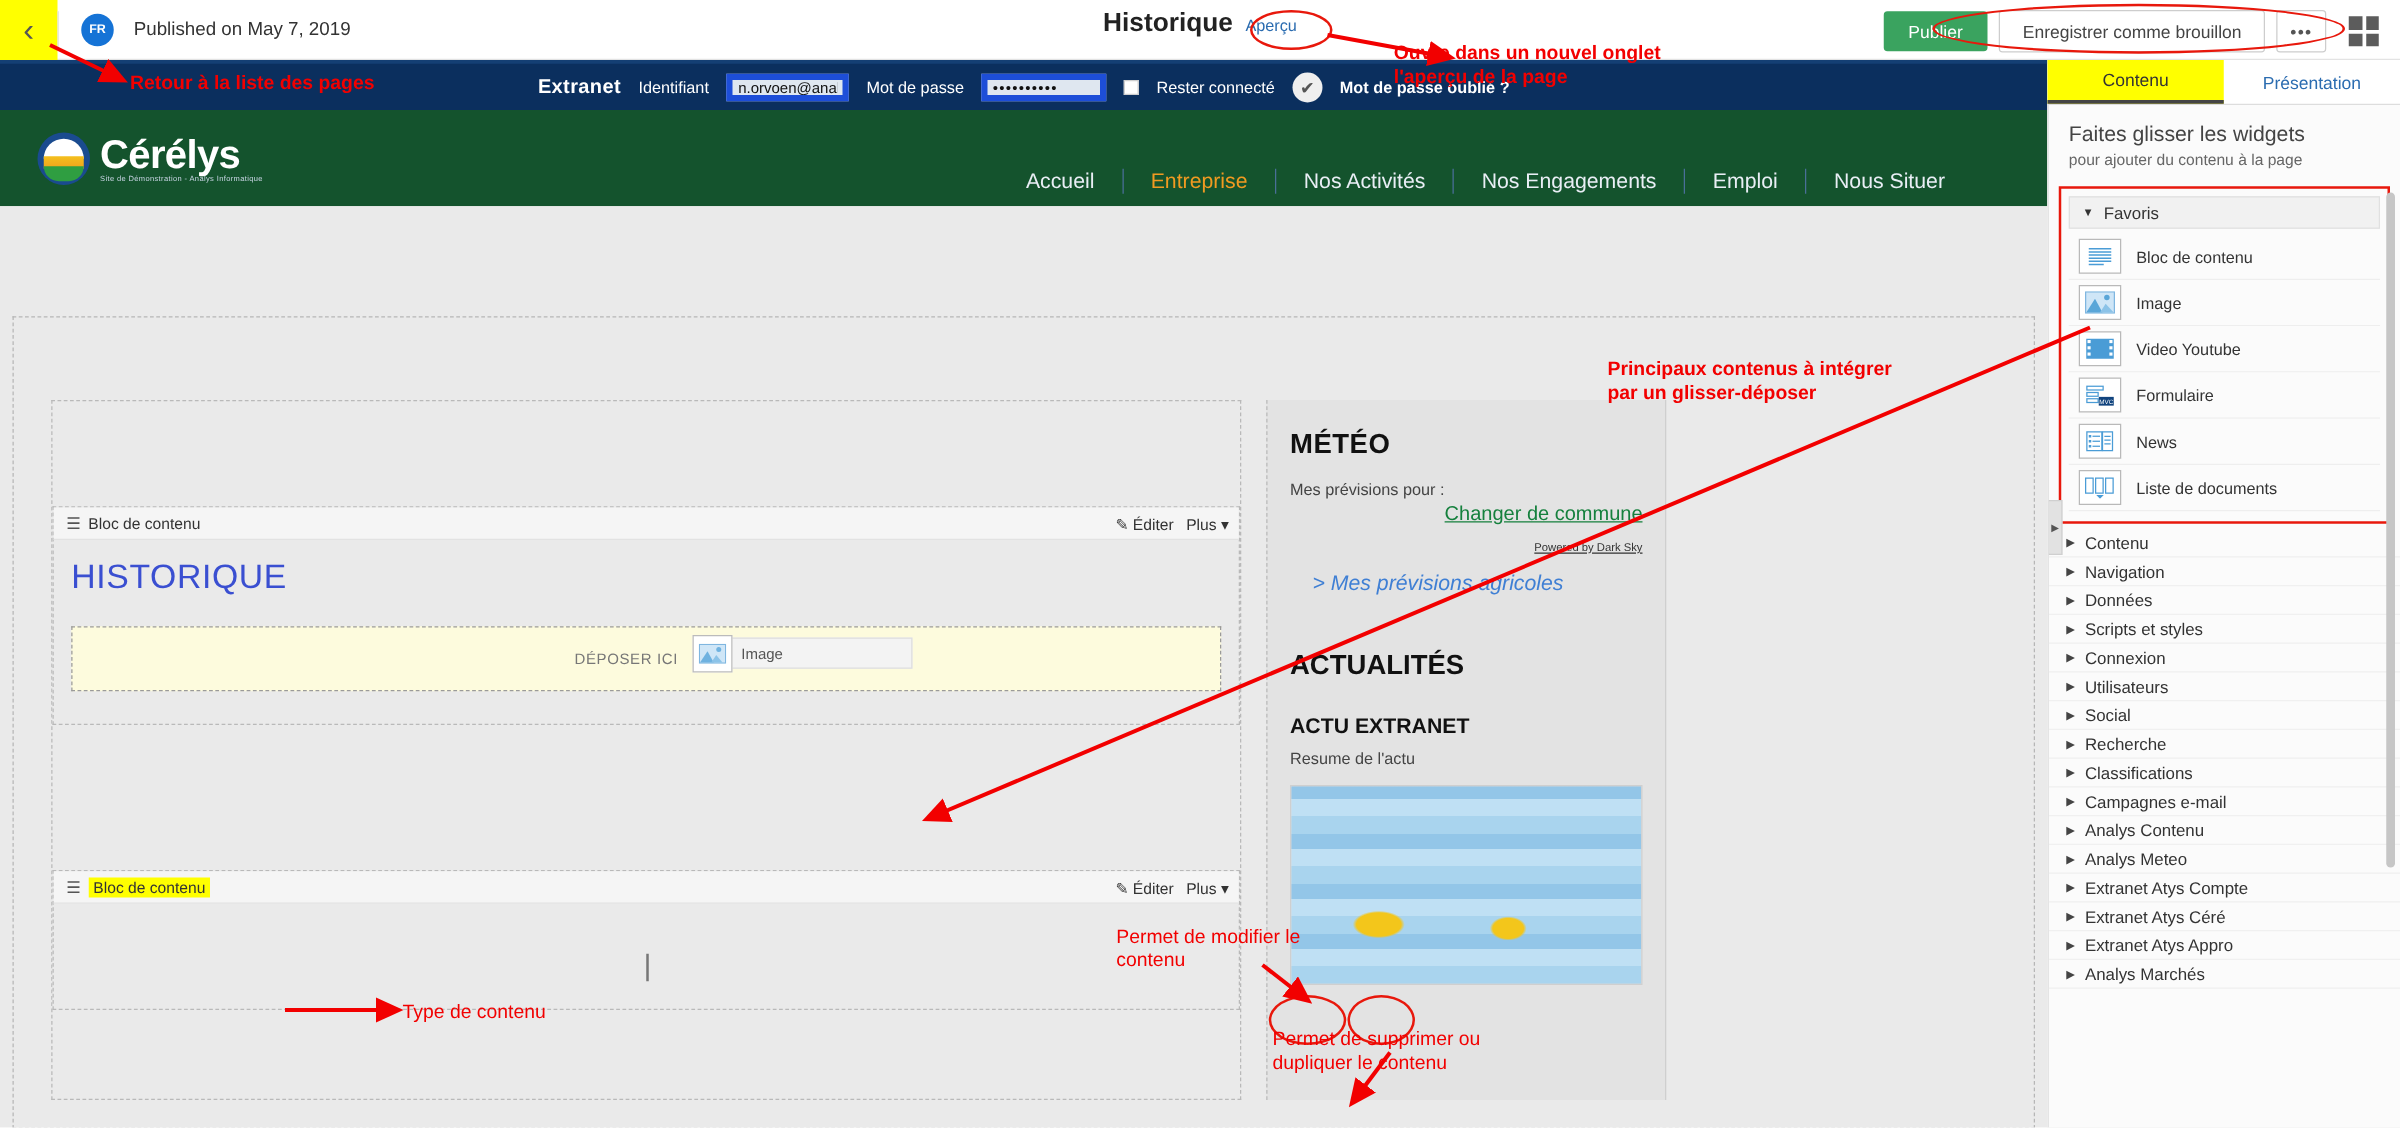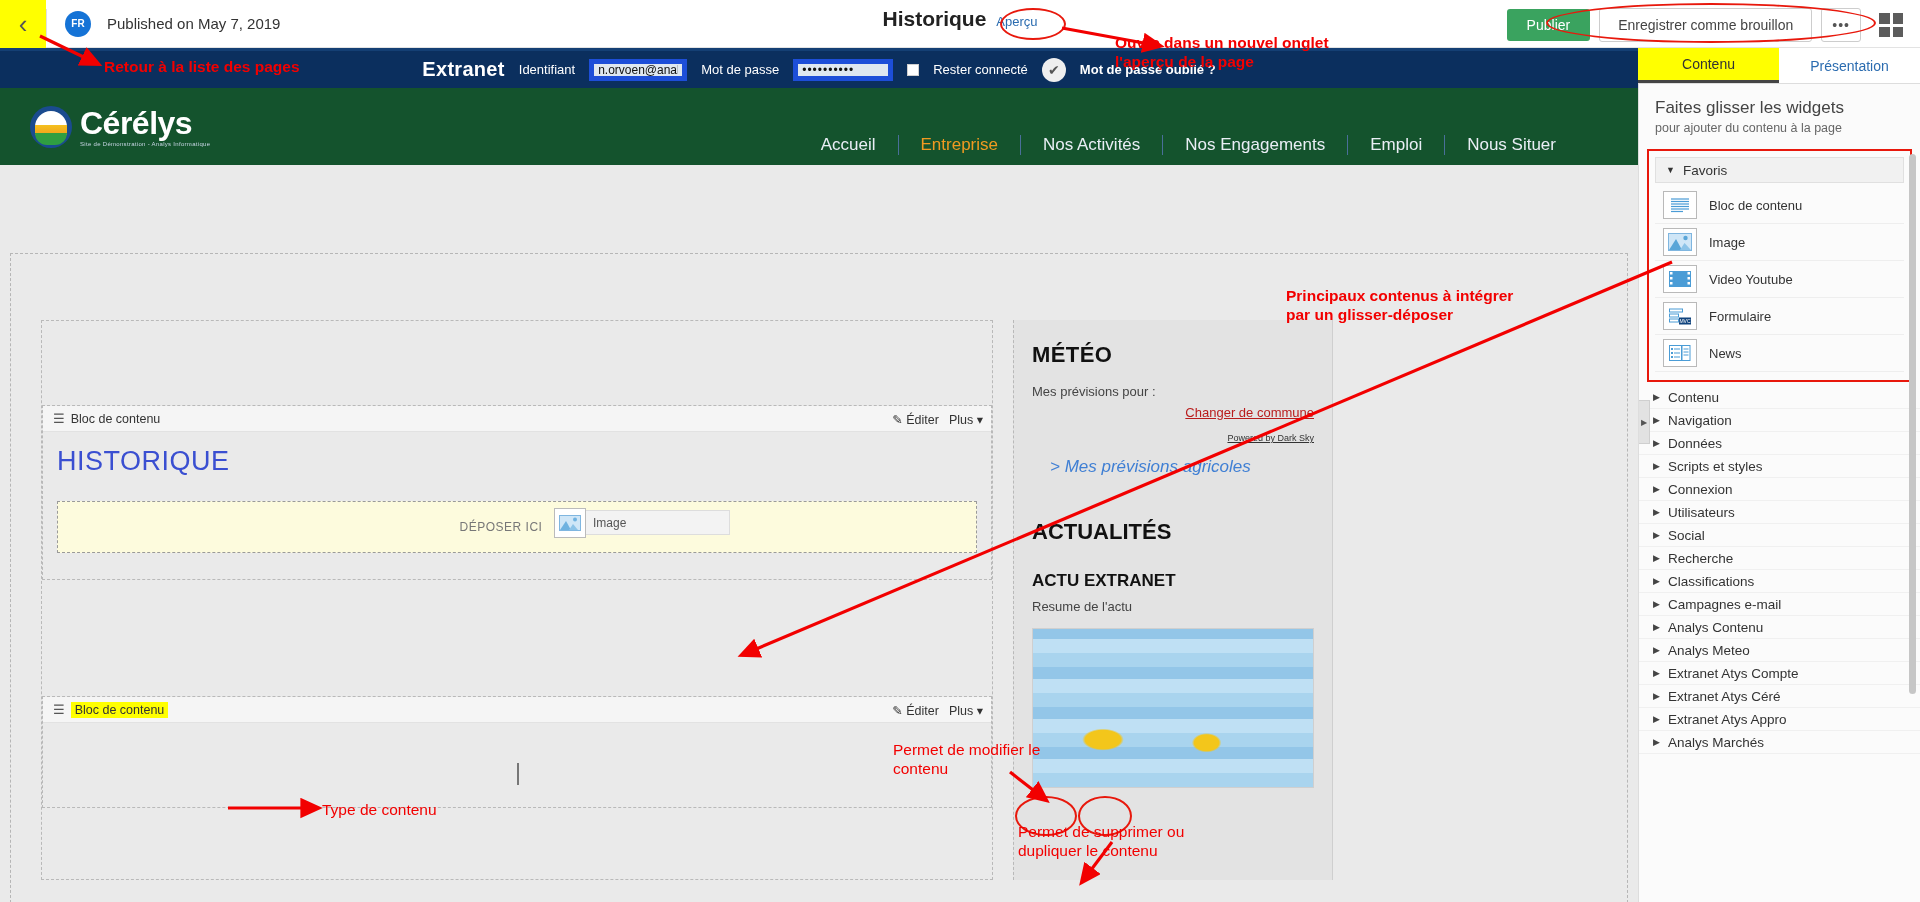--- a/index.html
+++ b/index.html
@@ -80,21 +80,21 @@
   
   .canvas {
     position:absolute; left:0; top:48px; width:1638px; height:854px;
     background:#ffffff; overflow:hidden;
   }
   .extranet-bar {
     height:40px; background:#0b2f5e; display:flex; align-items:center;
     justify-content:center; gap:14px; color:#fff;
     border-top:3px solid #143f74;
   }
-  .extranet-label { font-weight:bold; font-size:20px; letter-spacing:.3px; }
+  .extranet-label { font-weight:bold; font-size:16px; letter-spacing:.3px; }
   .ex-lbl { font-size:13px; }
   .ex-input {
     background:#dfe7f0; border:5px solid #1d4ed8; height:22px; width:98px;
     font-size:12px; color:#111; padding:1px 4px;
     font-family:"Liberation Sans", sans-serif;
   }
   .ex-input.pw { width:100px; letter-spacing:1px; }
   .ex-check {
     width:12px;height:12px;background:#fff;border:1px solid #cfcfcf;display:inline-block;
   }
@@ -180,21 +180,21 @@
   .blk2 { margin-top:116px; }
   .blk2-body { height:84px; position:relative; }
   .caret-line {
     position:absolute; left:50%; top:40px; width:2px; height:22px; background:#777;
   }
 
   
   .side-h { font-size:22px; font-weight:bold; color:#111; letter-spacing:.4px; }
   .side-p { font-size:13px; color:#444; margin-top:16px; }
   .side-right { text-align:right; margin-top:4px; }
-  .side-link { font-size:13px; color:#b91c1c; text-decoration:underline; cursor:pointer; }
+  .side-link { font-size:16px; color:#15803d; text-decoration:underline; cursor:pointer; }
   .side-powered { font-size:9px; color:#333; text-decoration:underline; display:block; margin-top:12px; }
   .side-italic {
     font-size:17px; color:#3f7fd4; font-style:italic; margin-top:14px; padding-left:18px; cursor:pointer;
   }
   .side-h2 { font-size:22px; font-weight:bold; color:#111; margin-top:42px; }
   .side-h3 { font-size:17px; font-weight:bold; color:#111; margin-top:26px; }
   .side-sum { font-size:13px; color:#444; margin-top:8px; }
   .news-img {
     margin-top:14px; height:160px; width:100%;
     background:
@@ -488,20 +488,33 @@
             <g stroke="#4a9cd6" stroke-width="1">
                 <line x1="15.5" y1="5" x2="20.5" y2="5"></line>
             <line x1="15.5" y1="8" x2="20.5" y2="8"></line>
                 <line x1="15.5" y1="11" x2="20.5" y2="11"></line>
               </g>
           </svg>
         </span>
         <span class="wlabel">News</span>
       </div>
 
+      <div class="witem">
+        <span class="wicon">
+          <svg width="26" height="18" viewBox="0 0 26 18">
+            <g fill="none" stroke="#4a9cd6">
+              <rect x="1.5" y="1.5" width="6" height="12"></rect>
+              <rect x="9.5" y="1.5" width="6" height="12"></rect>
+              <rect x="17.5" y="1.5" width="6" height="12"></rect>
+            </g>
+            <path d="M10 15 l3 3 l3 -3 z" fill="#4a9cd6"></path>
+          </svg>
+        </span>
+        <span class="wlabel">Liste de documents</span>
+      </div>
 
     </div>
   </div>
 
   <div class="acc-list">
     <div class="acc-row">
         <span class="tri">▶</span>
         <span>Contenu</span>
       </div>
     <div class="acc-row">

